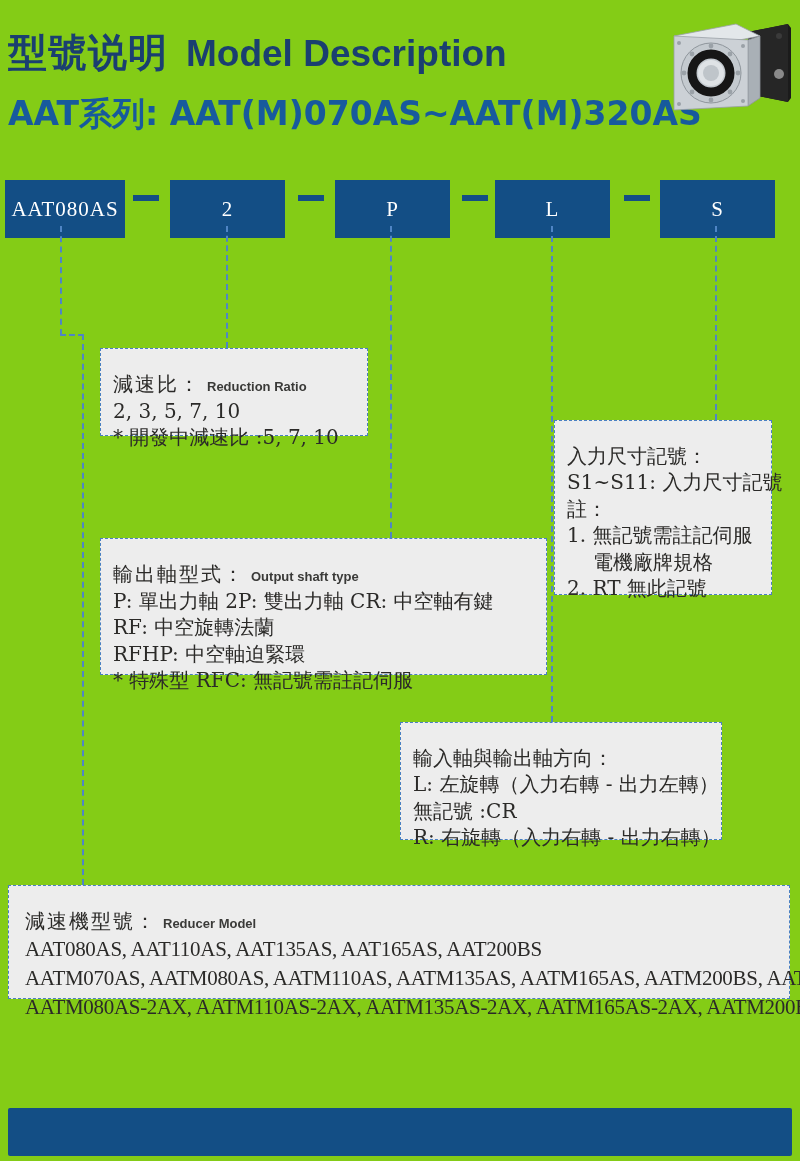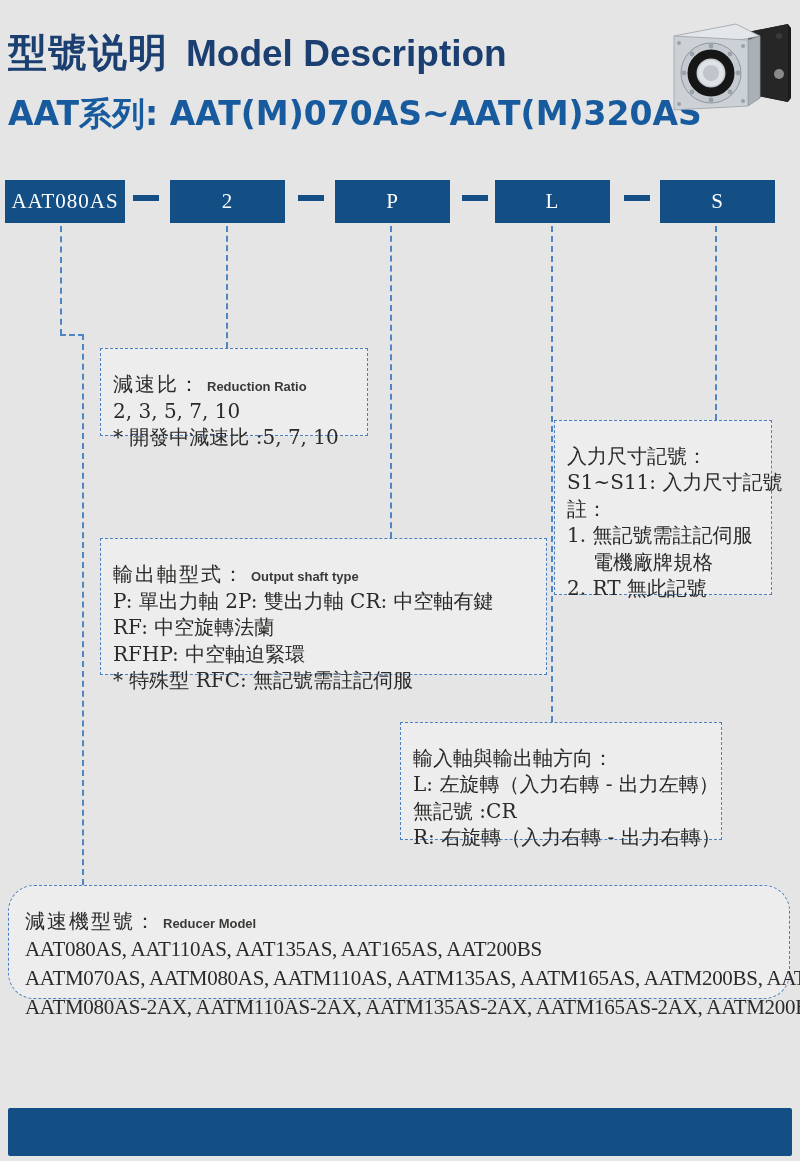--- a/index.html
+++ b/index.html
@@ -1,19 +1,19 @@
 <!DOCTYPE html>
 <html><head>
 <meta charset="utf-8">
 <style>
   html,body{margin:0;padding:0;background:#ffffff;}
   #page{
     position:relative;
     width:800px;height:1161px;
-    background:#e5e5e5;
+    background:#84cc16;
     overflow:hidden;
     font-family:"Liberation Sans",sans-serif;
   }
   
   .title-row{
     position:absolute;left:8px;top:26px;white-space:nowrap;
   }
   .title-zh{
     font-size:39px;font-weight:bold;color:#1a3f70;
     font-family:"DejaVu Sans",sans-serif;letter-spacing:1px;
@@ -22,21 +22,21 @@
     font-size:37px;font-weight:bold;color:#1a3f70;
     margin-left:18px;letter-spacing:0px;
   }
   .subtitle-row{
     position:absolute;left:8px;top:92px;white-space:nowrap;
     font-size:33px;font-weight:bold;color:#175a9d;
     font-family:"DejaVu Sans",sans-serif;letter-spacing:0px;
   }
   
   .code-box{
-    position:absolute;top:180px;height:43px;
+    position:absolute;top:180px;height:58px;
     background:#134e85;color:#ffffff;
     display:flex;align-items:center;justify-content:center;
     font-family:"Liberation Serif",serif;
     font-size:21px;letter-spacing:1px;
   }
   .code-sep{
     position:absolute;top:195px;width:26px;height:6px;background:#134e85;
   }
   
   .vline{position:absolute;width:0;border-left:2px dashed #4f85c5;}
@@ -165,21 +165,21 @@
     <div class="line">* 特殊型 RFC: 無記號需註記伺服</div>
   </div>
 
   <div class="callout" style="left:400px;top:722px;width:322px;height:118px;">
     <div class="line">輸入軸與輸出軸方向：</div>
     <div class="line">L: 左旋轉（入力右轉 - 出力左轉）</div>
     <div class="line">無記號 :CR</div>
     <div class="line">R: 右旋轉（入力右轉 - 出力右轉）</div>
   </div>
 
-  <div class="callout" style="left:8px;top:885px;width:782px;height:114px;padding-left:16px;border-radius:26px;">
+  <div class="callout" style="left:8px;top:885px;width:782px;height:114px;padding-left:16px;">
     <div class="head">
       <span class="zh">減速機型號：</span><span class="en">Reducer Model</span>
     </div>
     <div class="mono-line">AAT080AS, AAT110AS, AAT135AS, AAT165AS, AAT200BS</div>
     <div class="mono-line">AATM070AS, AATM080AS, AATM110AS, AATM135AS, AATM165AS, AATM200BS, AATM320AS</div>
     <div class="mono-line">AATM080AS-2AX, AATM110AS-2AX, AATM135AS-2AX, AATM165AS-2AX, AATM200BS-2AX</div>
   </div>
 
   <div class="footer-bar"></div>
 

